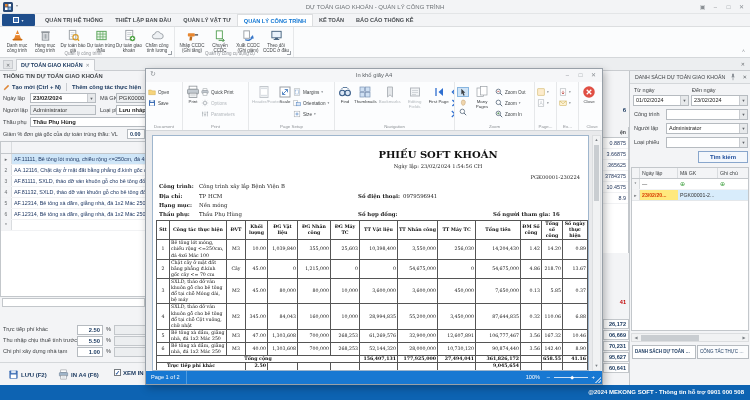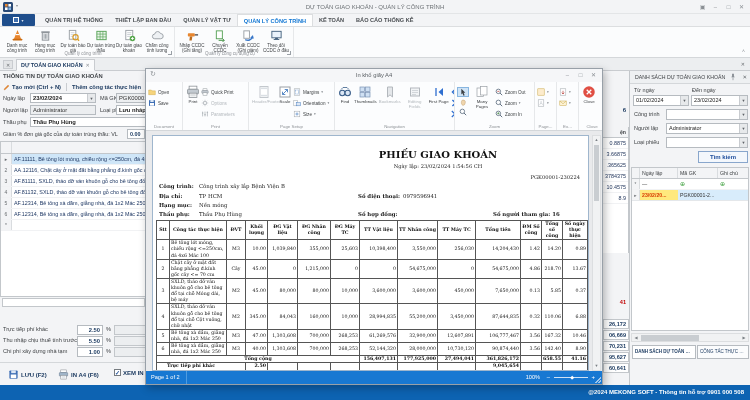--- a/index.html
+++ b/index.html
@@ -843,21 +843,21 @@
               </svg>
             </span>
             <div class="lbl">Close</div>
           </div>
         <div class="tglabel">Close</div>
       </div>
     </div>
 
     <div class="docarea">
       <div class="page">
-        <div class="doc-title">PHIẾU GIAO KHOÁN</div>
+        <div class="doc-title">PHIẾU SOFT KHOÁN</div>
         <div class="doc-date">Ngày lập: 23/02/2024 1:54:56 CH</div>
         <div class="doc-code">PGK00001-230224</div>
         <div class="inf" style="left:6px;top:47px"><b>Công trình:</b></div>
         <div class="inf" style="left:46px;top:47px">Công trình xây lắp Bệnh Viện B</div>
         <div class="inf" style="left:6px;top:57px"><b>Địa chỉ:</b></div>
         <div class="inf" style="left:46px;top:57px">TP HCM</div>
         <div class="inf" style="left:205px;top:57px"><b>Số điện thoại:</b></div>
         <div class="inf" style="left:250px;top:57px">0979596941</div>
         <div class="inf" style="left:6px;top:66px"><b>Hạng mục:</b></div>
         <div class="inf" style="left:46px;top:66px">Nền móng</div>

